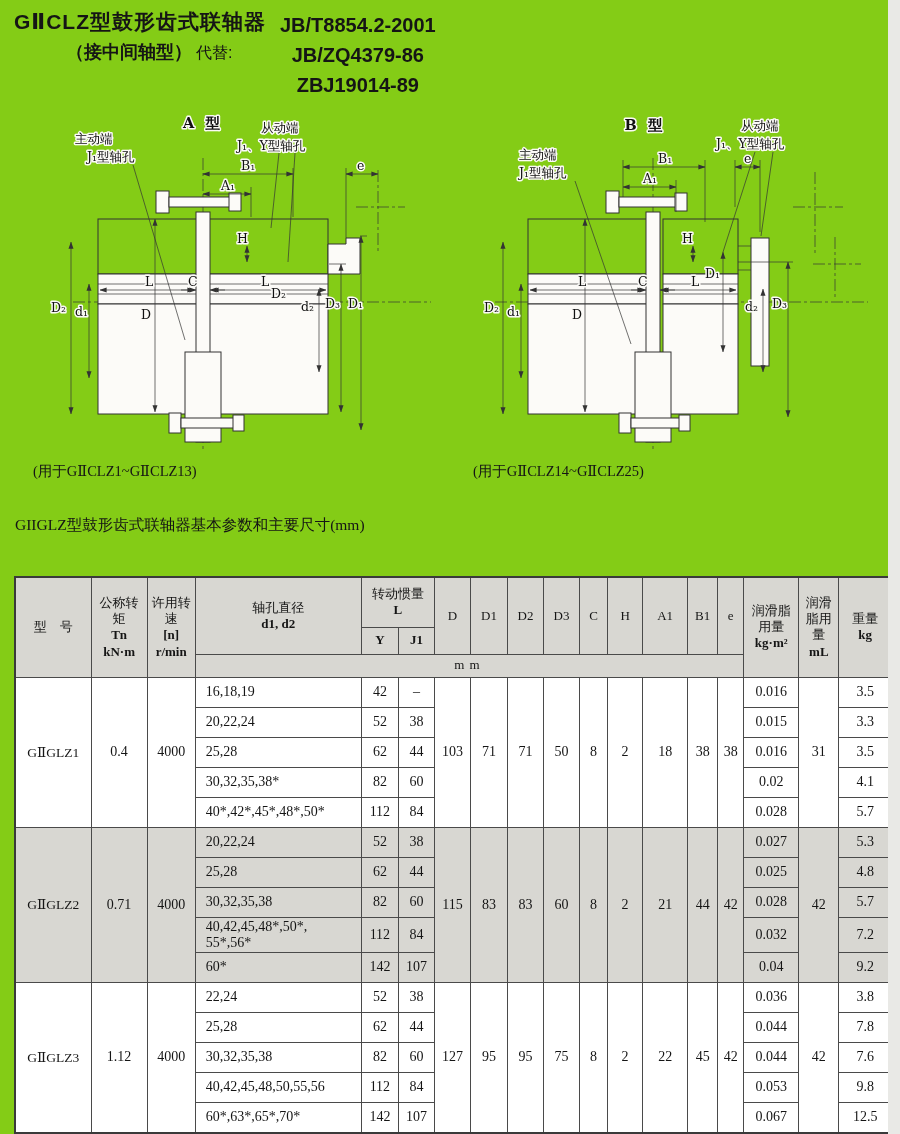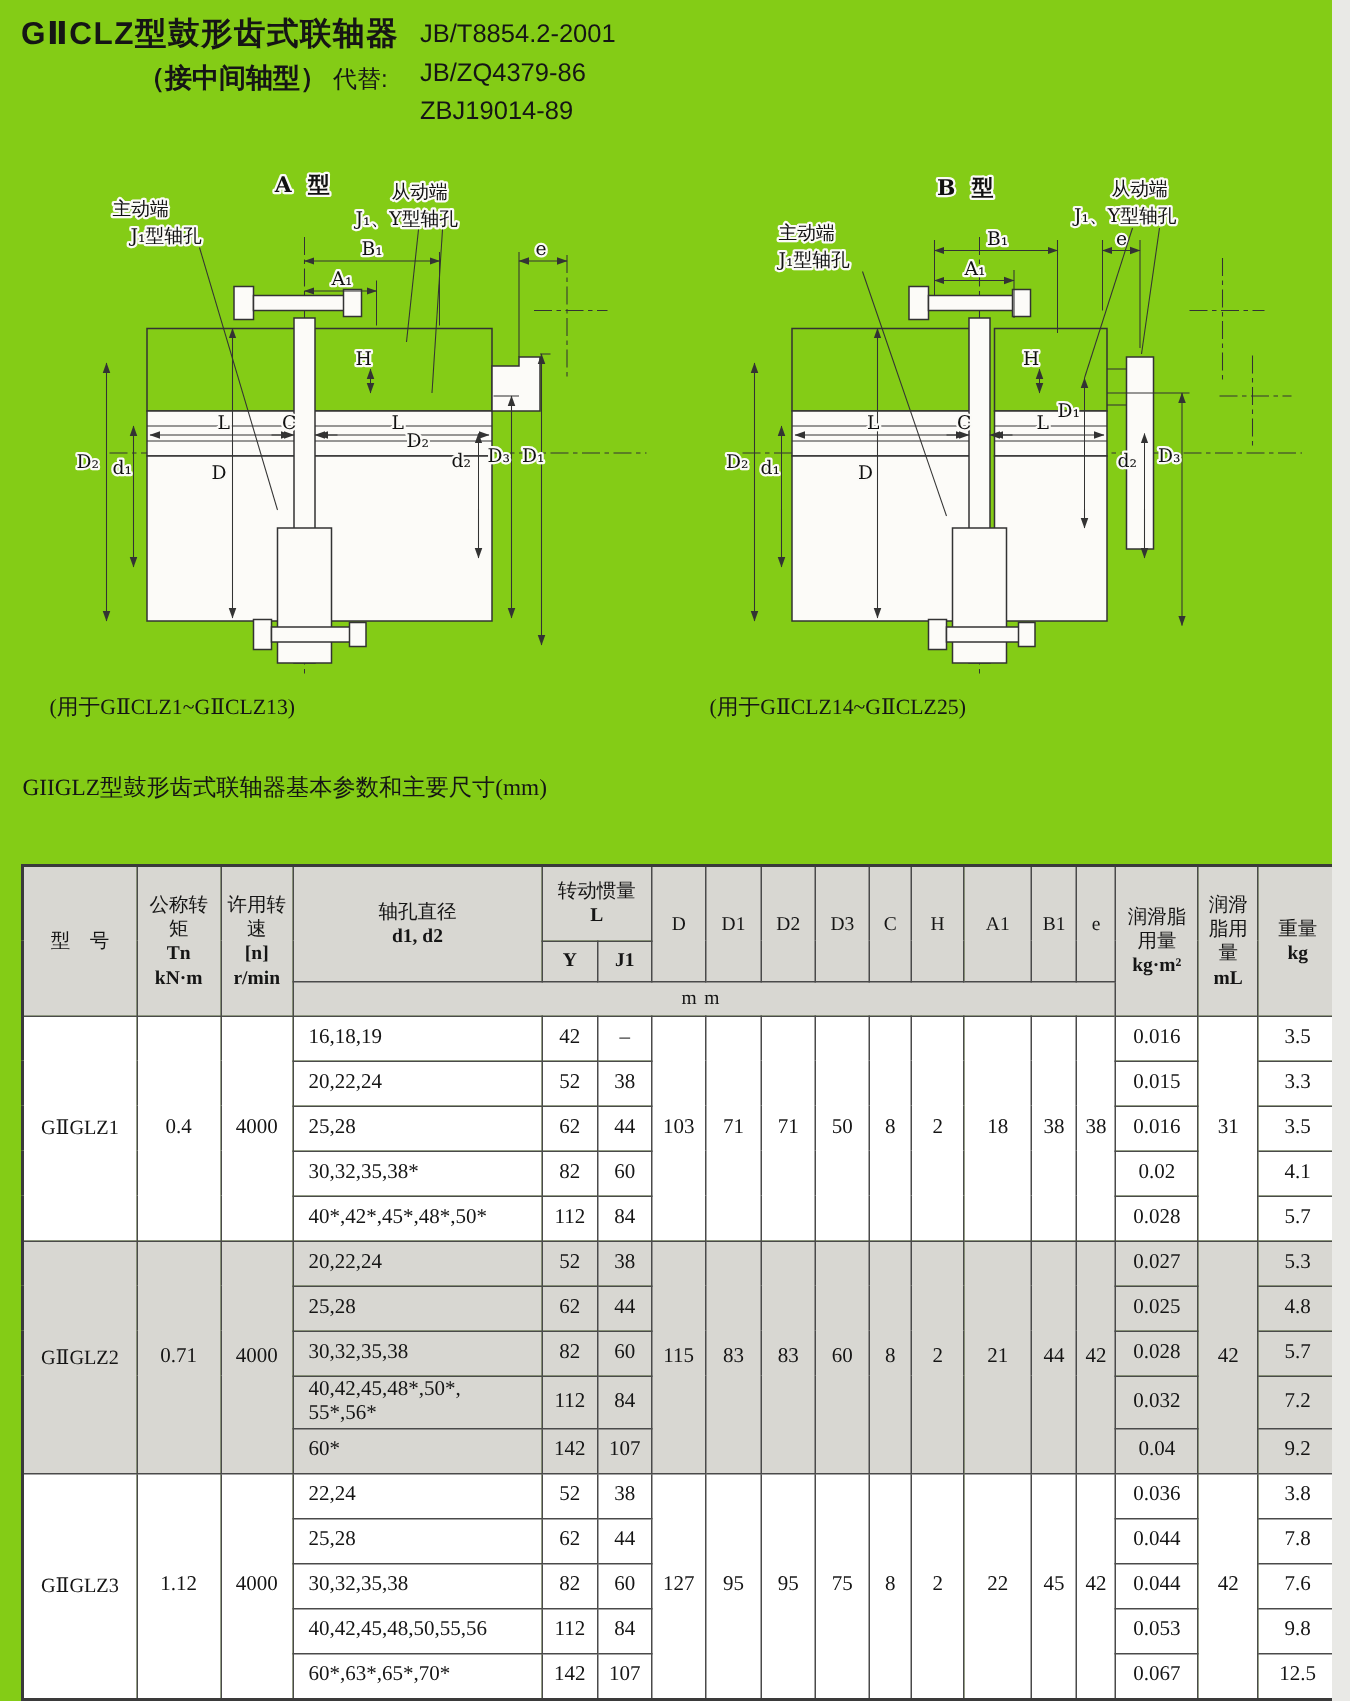--- a/index.html
+++ b/index.html
@@ -2,24 +2,24 @@
 <html><head>
 <meta charset="utf-8">
 <style>
   html,body{margin:0;padding:0;background:#e9e9e6;}
   .page{position:relative;width:888px;height:1134px;background:#84cc16;overflow:hidden;
         font-family:"Liberation Serif","DejaVu Serif",serif;color:#151515;}
   
   .title-block{position:absolute;left:14px;top:8px;display:flex;gap:14px;
                font-family:"Liberation Sans","DejaVu Sans",sans-serif;}
   .t-main{font-size:21px;font-weight:bold;letter-spacing:1px;}
-  .t-sub{font-size:18px;font-weight:bold;margin-left:78px;margin-top:4px;}
+  .t-sub{font-size:18px;font-weight:bold;margin-left:52px;margin-top:4px;}
   .t-daiti{font-weight:normal;font-size:16px;margin-left:4px;}
   .std-col{padding-top:2px;}
-  .std-line{font-size:17px;font-weight:normal;line-height:1.5;}
+  .std-line{font-size:20px;font-weight:bold;line-height:1.5;text-align:center;}
   
   .fig{position:absolute;margin:0;}
   .fig-a{left:33px;top:112px;width:422px;}
   .fig-b{left:473px;top:112px;width:407px;}
   .fig svg{display:block;}
   figcaption{font-size:14.5px;margin-top:5px;}
   
   .ln{stroke:#333;stroke-width:1;fill:none;}
   .tn{stroke:#333;stroke-width:0.7;fill:none;}
   .cl{stroke:#333;stroke-width:0.7;fill:none;stroke-dasharray:12 3 3 3;}

